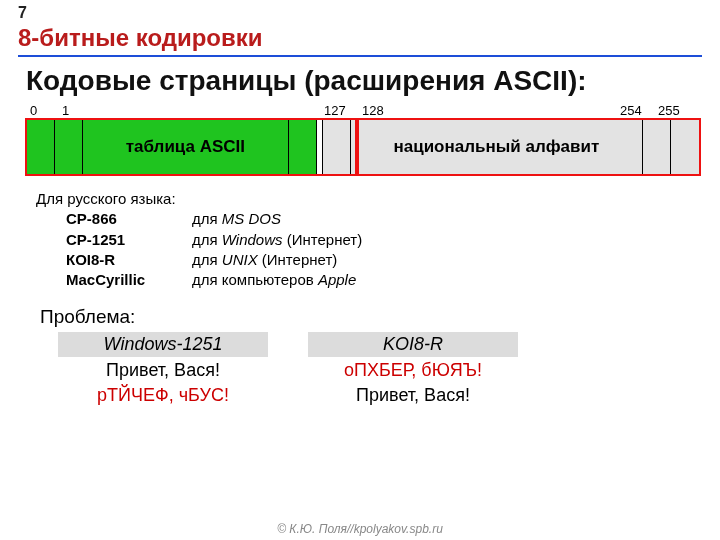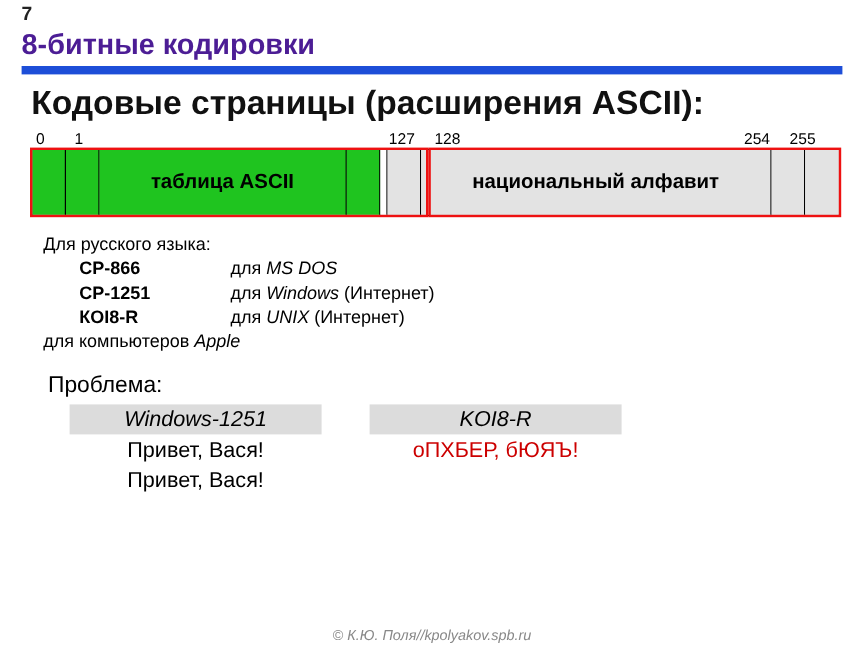--- a/index.html
+++ b/index.html
@@ -25,22 +25,22 @@
   }
   .page-num {
     font-size: 16px;
     font-weight: bold;
     color: #222;
   }
   .title {
     margin: 2px 18px 0 18px;
     font-size: 24px;
     font-weight: bold;
-    color: #4c1d95;
-    border-bottom: 7px solid #1d4ed8;
+    color: #b91c1c;
+    border-bottom: 2px solid #1d4ed8;
     padding-bottom: 3px;
   }
   .subtitle {
     margin: 8px 20px 0 26px;
     font-size: 28px;
     font-weight: bold;
     color: #111;
   }
   .bar-wrap {
     margin: 6px 20px 0 26px;
@@ -155,30 +155,32 @@
   </div>
   <div class="enc-row">
     <span class="enc-name">CP-1251</span>
     <span class="enc-desc"><span>для </span><span class="it">Windows</span><span> (Интернет)</span></span>
   </div>
   <div class="enc-row">
     <span class="enc-name">КОI8-R</span>
     <span class="enc-desc"><span>для </span><span class="it">UNIX</span><span> (Интернет)</span></span>
   </div>
   <div class="enc-row">
+    <span class="enc-name">MacCyrillic</span>
     <span class="enc-desc"><span>для компьютеров </span><span class="it">Apple</span><span></span></span>
   </div>
 </div>
 
 <div class="problem">Проблема:</div>
 
 <div class="tbl">
   <div class="th">Windows-1251</div>
   <div class="th">KOI8-R</div>
   <div class="td">Привет, Вася!</div>
   <div class="td red-text">оПХБЕР, бЮЯЪ!</div>
+  <div class="td red-text">рТЙЧЕФ, чБУС!</div>
   <div class="td">Привет, Вася!</div>
 </div>
 
 <div class="footer">
   <span>© К.Ю. Поля</span>
   <span>//kpolyakov.spb.ru</span>
 </div>
 
 </body></html>

